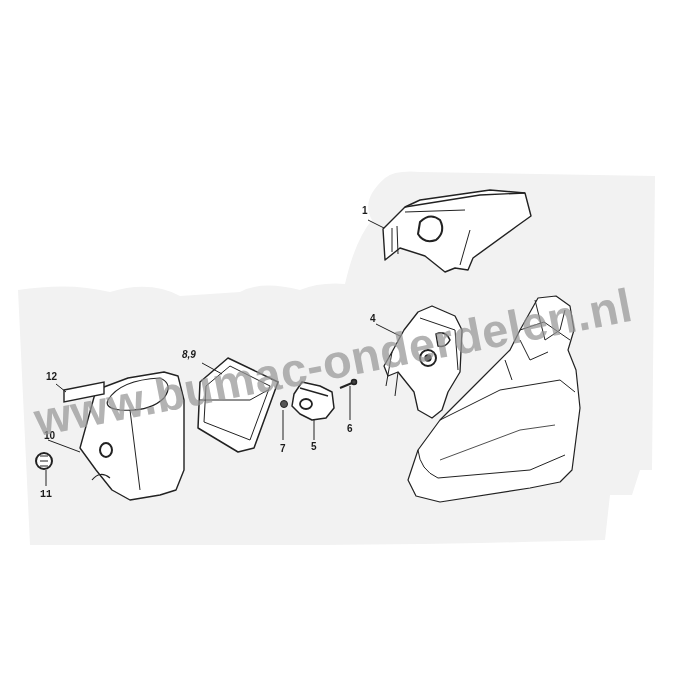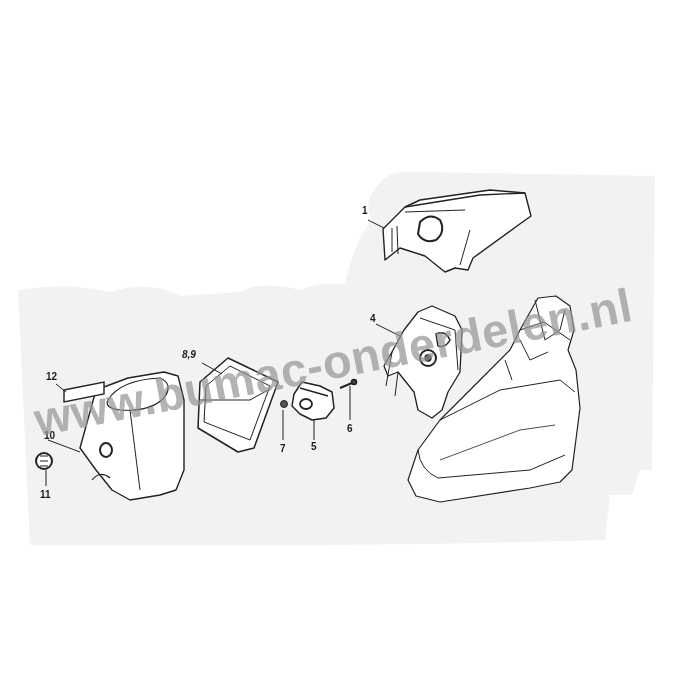--- a/index.html
+++ b/index.html
@@ -94,19 +94,19 @@
       <path d="M314 420 L314 440"></path>
       <path d="M350 386 L350 420"></path>
     </g>
   </svg>
 
   <span class="callout" style="left:362px;top:206px;">1</span>
   <span class="callout" style="left:370px;top:314px;">4</span>
   <span class="callout" style="left:182px;top:350px;font-style:italic;">8,9</span>
   <span class="callout" style="left:46px;top:372px;">12</span>
   <span class="callout" style="left:44px;top:431px;">10</span>
-  <span class="callout" style="left:40px;top:490px;">11</span>
+  <span class="callout" style="left:40px;top:490px;font-family:Liberation Mono, monospace;">11</span>
   <span class="callout" style="left:280px;top:444px;">7</span>
   <span class="callout" style="left:311px;top:442px;">5</span>
   <span class="callout" style="left:347px;top:424px;">6</span>
 
   <div class="watermark">www.bumac-onderdelen.nl</div>
 </div>
 
 </body></html>

